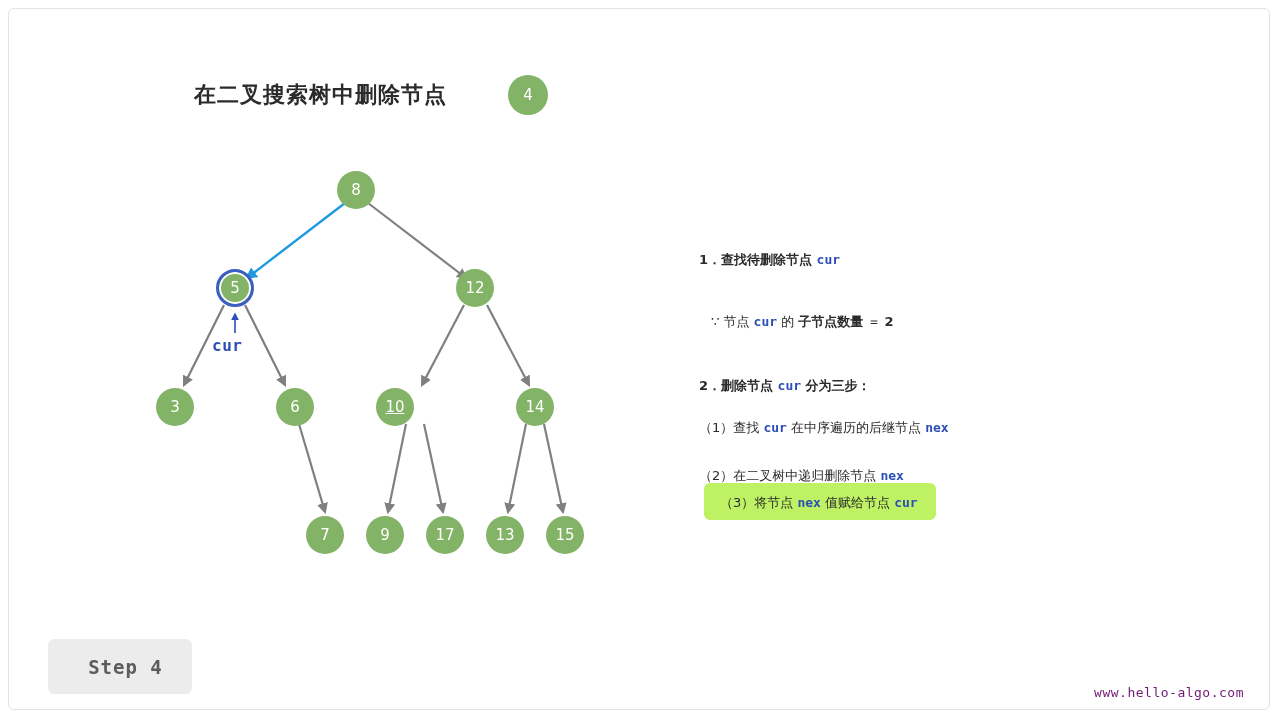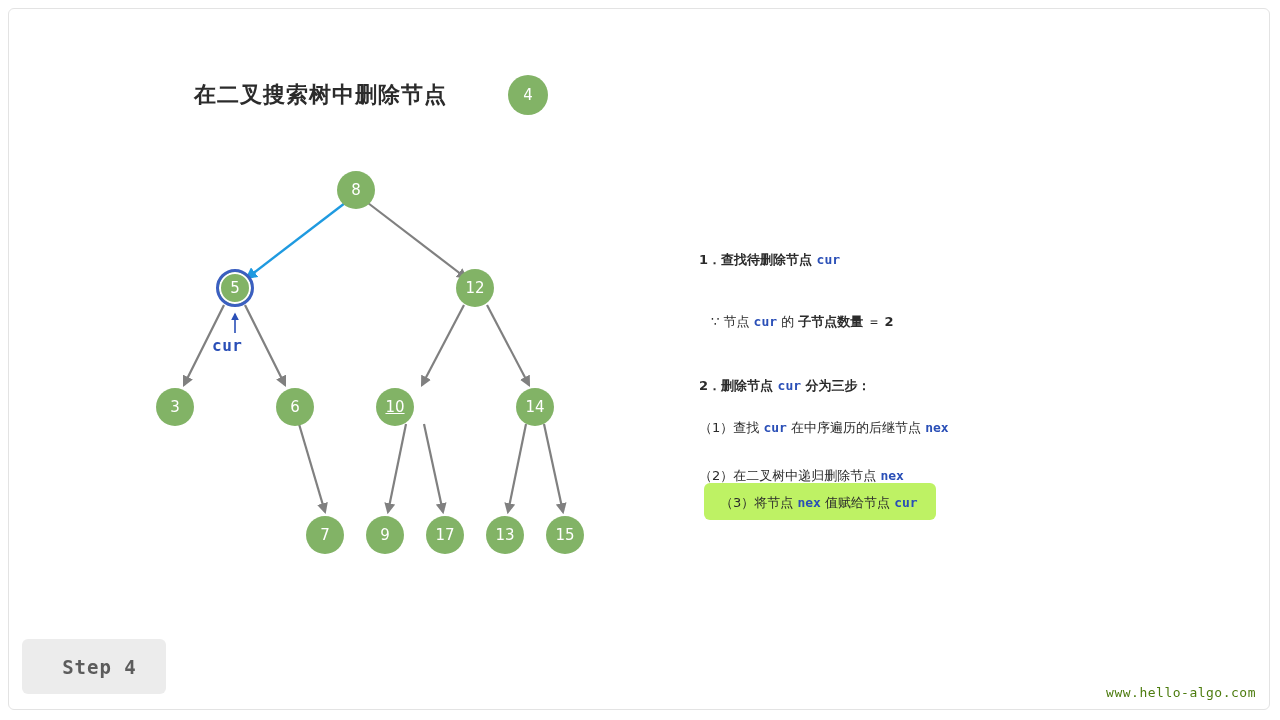--- a/index.html
+++ b/index.html
@@ -114,42 +114,42 @@
     background: #bef264;
     border-radius: 6px;
     padding: 9px 18px 9px 16px;
     white-space: nowrap;
     margin-left: 21px;
   }
   .l6row .line { font-weight: normal; }
   
   .step-box {
     position: absolute;
-    left: 22px;
+    left: 48px;
     top: 639px;
     width: 144px;
     height: 55px;
     background: #ececec;
     border-radius: 6px;
     display: flex;
     align-items: center;
     justify-content: center;
     color: #5c5c5c;
     font-size: 19px;
     font-weight: bold;
     font-family: "DejaVu Sans Mono", monospace;
     letter-spacing: 1px;
     box-sizing: border-box;
     padding-left: 11px;
   }
   .watermark {
     position: absolute;
-    right: 24px;
+    right: 36px;
     bottom: 20px;
-    color: #4d7c0f;
+    color: #701a75;
     font-size: 13px;
     font-family: "DejaVu Sans Mono", monospace;
     letter-spacing: 0.5px;
   }
 </style>
 </head>
 <body>
 
 <div id="page">
   <div class="frame"></div>

